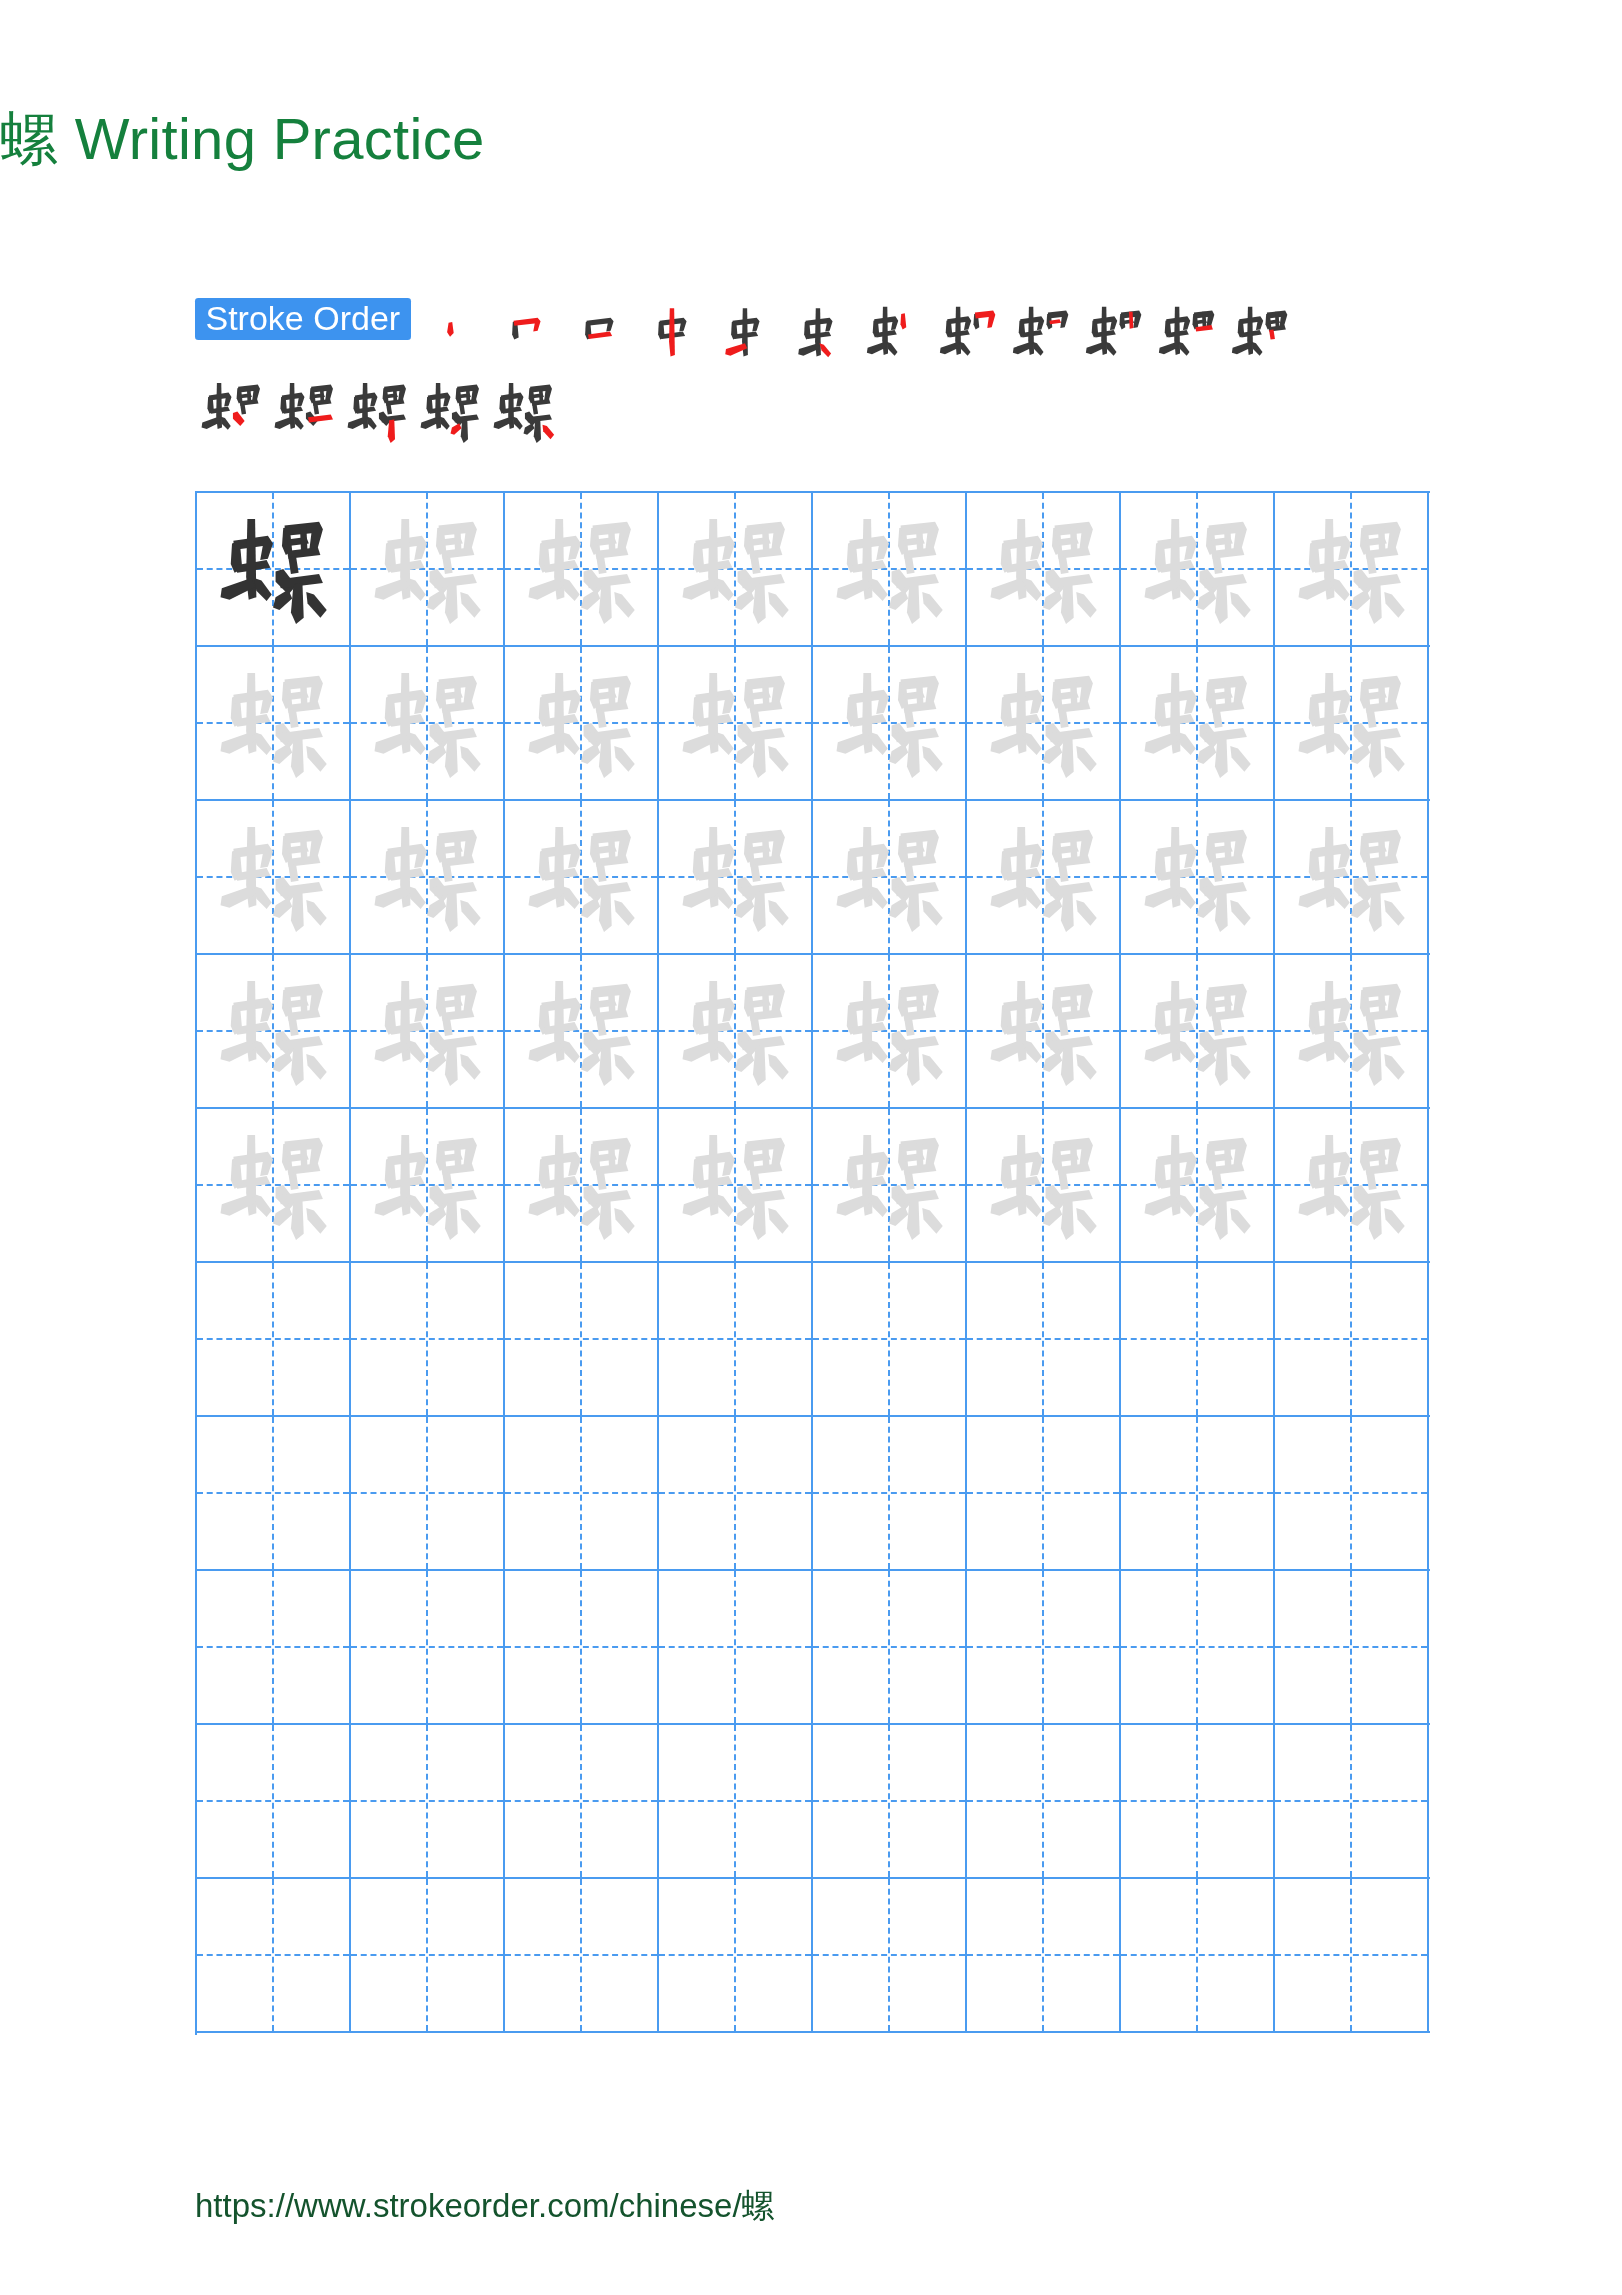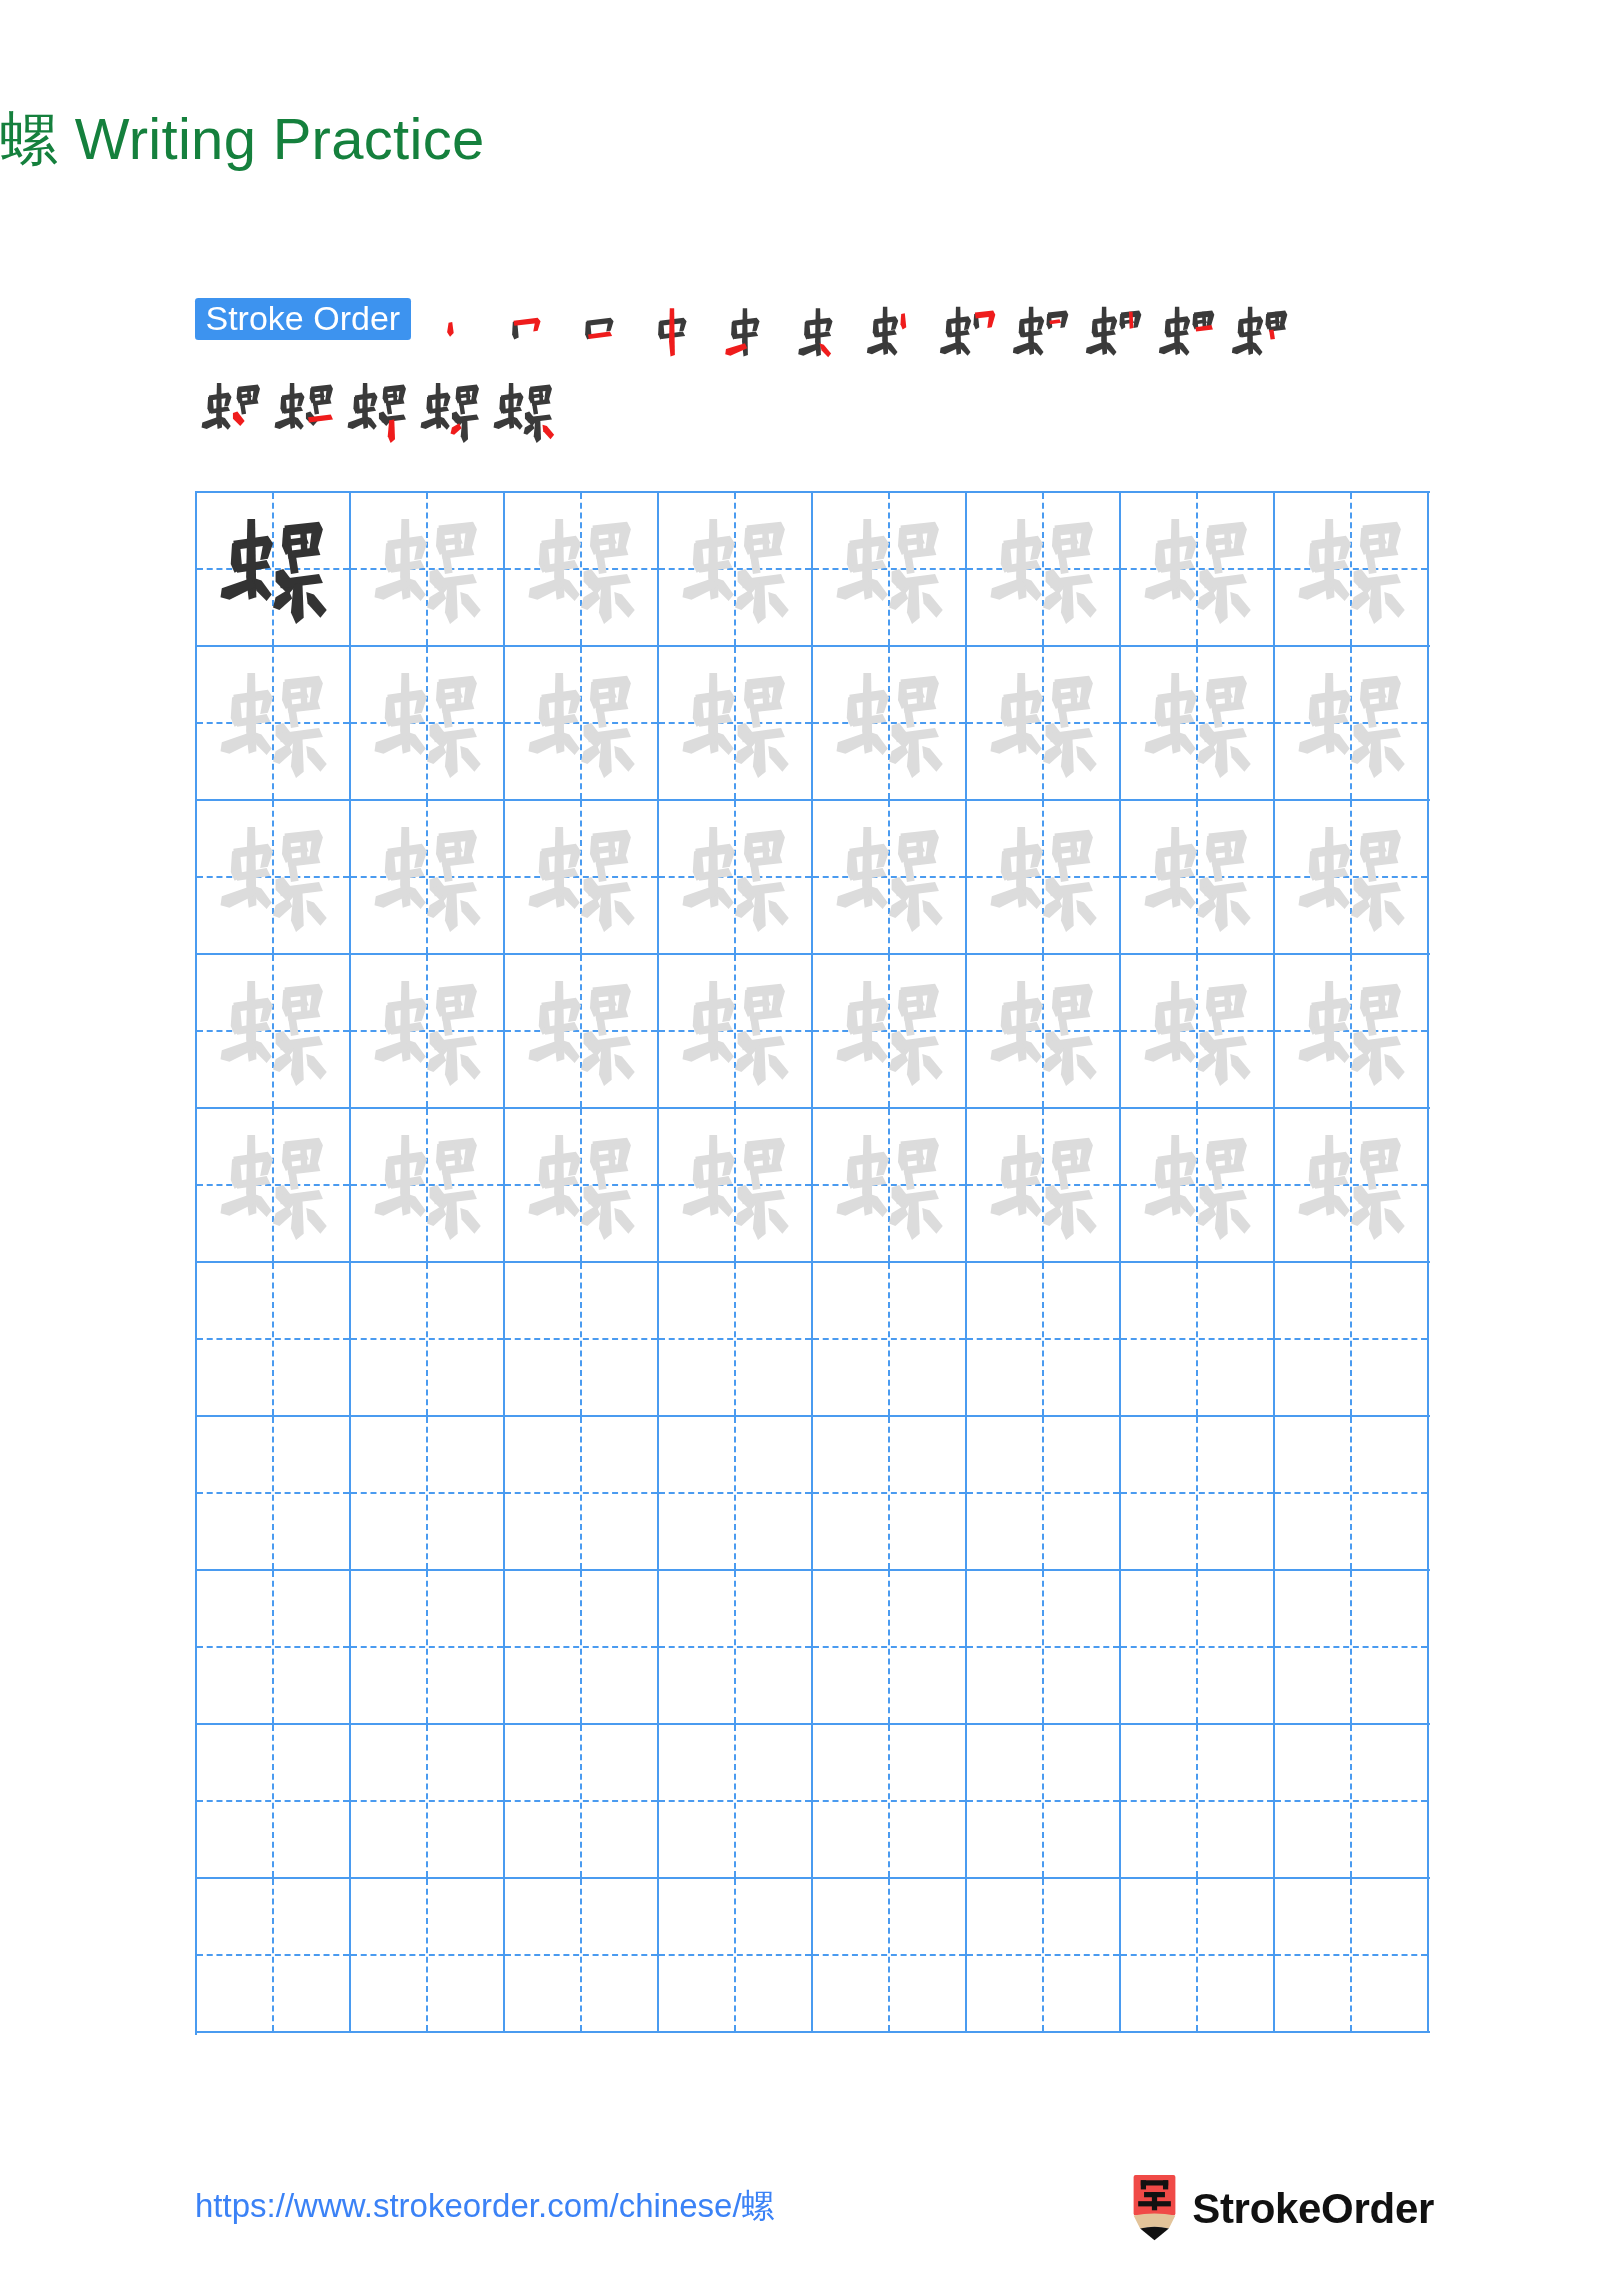--- a/index.html
+++ b/index.html
@@ -141,21 +141,21 @@
     left: 0;
     top: 2179px;
     width: 100%;
     height: 79px;
   }
   .footer-url {
     position: absolute;
     left: 195px;
     top: 5.2px;
     font-size: 33px;
-    color: #3b82f6;
+    color: #14532d;
     text-decoration: none;
     white-space: nowrap;
   }
   .footer-brand {
     position: absolute;
     right: 188px;
     top: -3.9px;
     display: flex;
     align-items: center;
     gap: 14.4px;
@@ -1404,30 +1404,14 @@
       <div class="grid-cell"></div>
       <div class="grid-cell"></div>
       <div class="grid-cell"></div>
       <div class="grid-cell"></div>
     </div>
   </div>
 
 <div class="footer">
   <a class="footer-url" href="#">https://www.strokeorder.com/chinese/螺</a>
 
-  <div class="footer-brand">
-    <svg class="brand-logo" viewBox="0 0 72 104">
-      <rect x="4" y="0" width="64" height="62" rx="3" fill="#f04a47"></rect>
-      <path d="M4 62 Q36 56 68 62 L58 82 Q36 76 14 82 Z" fill="#e3c49a"></path>
-      <path d="M14 82 Q36 76 58 82 L36 100 Z" fill="#111111"></path>
-      <g fill="#111111">
-        <rect x="15" y="8" width="42" height="8"></rect>
-        <rect x="15" y="8" width="8" height="14"></rect>
-        <rect x="49" y="8" width="8" height="14"></rect>
-        <rect x="20" y="26" width="32" height="8"></rect>
-        <rect x="11" y="40" width="50" height="8"></rect>
-        <rect x="32" y="26" width="8" height="28"></rect>
-      </g>
-    </svg>
-    <span class="brand-name">StrokeOrder</span>
-  </div>
 </div>
 
 
 </body></html>

